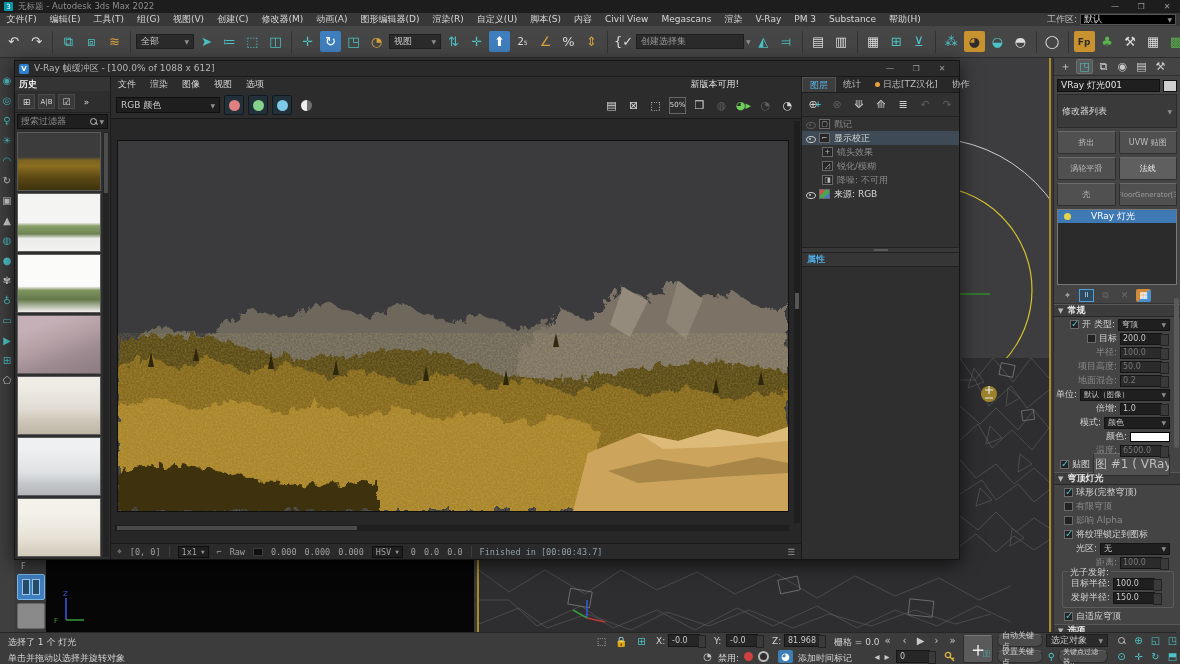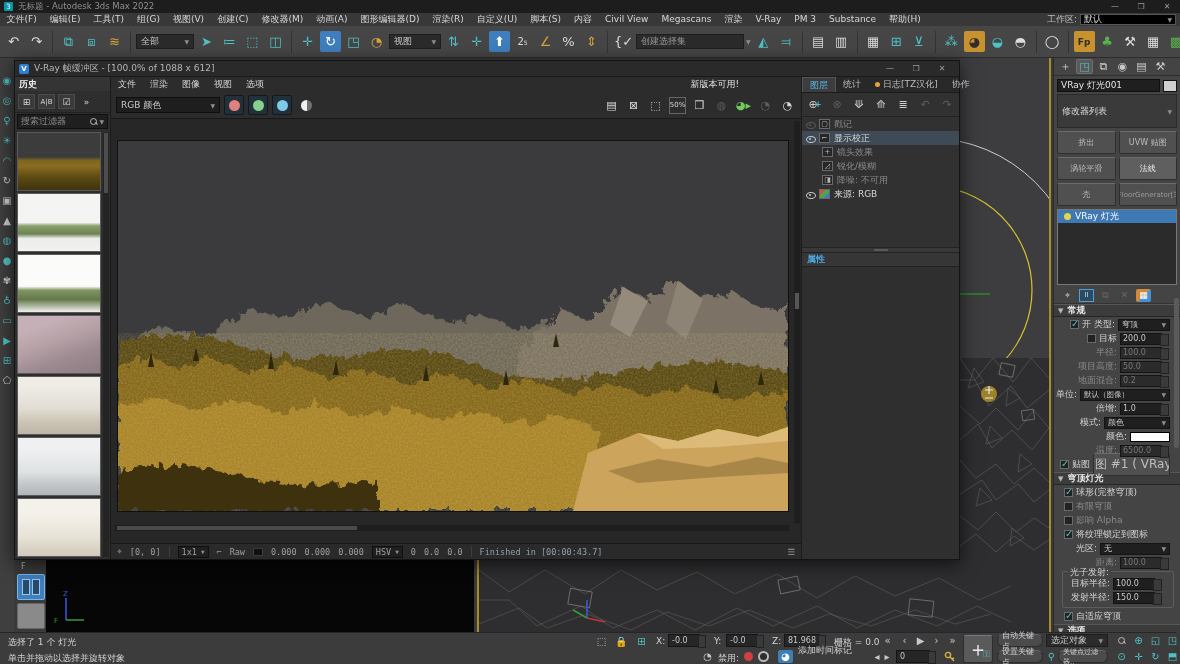--- a/index.html
+++ b/index.html
@@ -129,21 +129,21 @@
   .ct.active{background:#5a5a5a;color:#4ec3c6;border:1px solid #6e6e6e}
   #objname{margin:3px 3px 2px;display:flex;gap:3px;align-items:flex-end}
   #objname .nm{flex:1;height:13px;background:#1f1f1f;border:1px solid #101010;color:#e2e2e2;display:flex;align-items:center;padding:0 3px}
   #objname .sw{width:14px;height:12px;background:#cfcfcf;border:1px solid #111}
   #modlist{margin:1px 3px;height:14px;background:#3a3a3a;border:1px solid #2a2a2a;color:#d6d6d6;display:flex;align-items:center;justify-content:space-between;padding:16px 4px}
   #modbtns{margin:3px 3px;display:grid;grid-template-columns:1fr 1fr;gap:3px}
   .mb{height:23px;background:#505050;border:1px solid #2e2e2e;border-top-color:#6b6b6b;border-radius:2px;color:#bdbdbd;font-size:8px;display:flex;align-items:center;justify-content:center;white-space:nowrap;overflow:hidden}
   .mb.hot{background:#5f5f5f;color:#f2f2f2}
   .mb.tiny{font-size:7px;color:#9a9a9a}
   #stack{margin:2px 3px;height:76px;background:#2b2b2b;border:1px solid #777}
-  .stk-row{height:13px;background:#3e79b4;color:#fff;display:flex;align-items:center;gap:4px;padding-left:6px}
+  .stk-row{height:13px;background:#3e79b4;color:#fff;display:flex;align-items:center;gap:20px;padding-left:6px}
   .bulb{width:7px;height:7px;border-radius:50%;background:#e8d44a;flex:none}
   #stackbtns{height:17px;display:flex;align-items:center;gap:4px;padding:0 6px;border-bottom:1px solid #333}
   .sb-i{width:15px;height:13px;color:#c9c9c9;font-size:9px}
   .sb-i.on{border:1px solid #4f9fd8;background:#2d4references:none;background:#2d4a61;color:#bfe0f5}
   .sb-i.dim{color:#6a6a6a}
   .sb-i.multi{background:linear-gradient(135deg,#d08a3a 50%,#4a90d0 50%);color:#fff;border-radius:2px}
   .roll-h{height:13px;background:#3c3c3c;border-top:1px solid #585858;border-bottom:1px solid #262626;display:flex;align-items:center;gap:4px;padding-left:4px;color:#e6e6e6;font-weight:bold}
   .roll-h .tri{color:#b8b8b8;font-size:7px}
   .prow{display:flex;align-items:center;justify-content:flex-end;gap:3px;height:13px;padding-right:10px;margin:1px 0}
   .prow.left{justify-content:flex-start;padding-left:10px}
@@ -740,21 +740,21 @@
     <span class="sic" style="left:897px;top:1px">‹</span>
     <span class="sic" style="left:913px;top:1px">▶</span>
     <span class="sic" style="left:929px;top:1px">›</span>
     <span class="sic" style="left:945px;top:1px">»</span>
 
     <span class="sic" style="left:700px;top:17px">◔</span>
     <span class="txt" style="left:718px;top:19px">禁用:</span>
     <span class="reddot" style="left:744px;top:19px"></span>
     <span class="ringdot" style="left:758px;top:18px"></span>
     <span class="sic blue" style="left:778px;top:17px">◕</span>
-    <span class="txt" style="left:798px;top:11px">添加时间标记</span>
+    <span class="txt" style="left:798px;top:19px">添加时间标记</span>
     <span class="sic" style="left:872px;top:17px;width:10px">◂</span>
     <span class="sic" style="left:882px;top:17px;width:10px">▸</span>
     <span class="sfield" style="left:896px;top:17px;width:34px">0</span>
     <span class="sic" style="left:942px;top:17px">
         <svg width="11" height="11">
           <circle cx="4" cy="4" r="2.6" fill="none" stroke="#d8b540" stroke-width="1.4"></circle>
           <path d="M6,6 L10,10 M8,8 L10,7" stroke="#d8b540" stroke-width="1.4"></path>
         </svg>
       </span>
 

